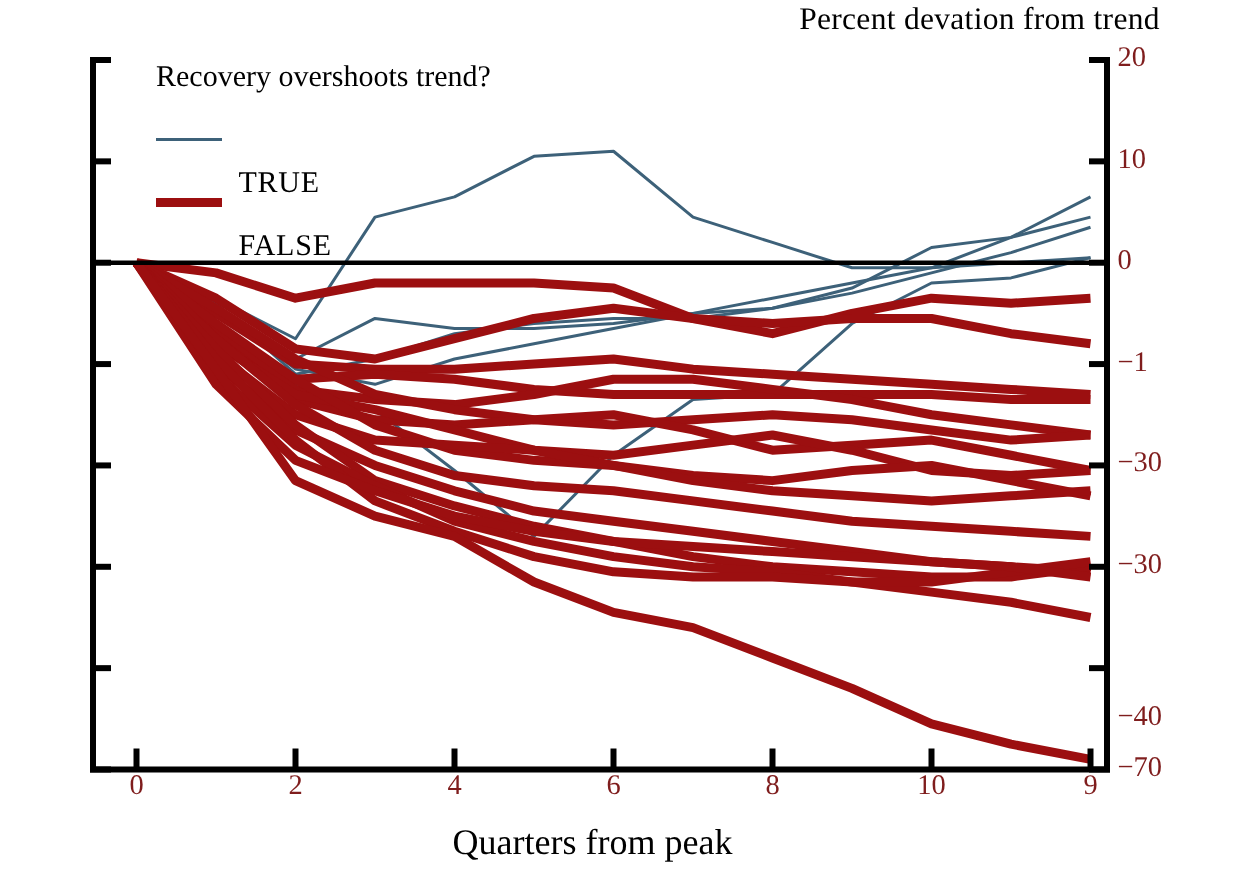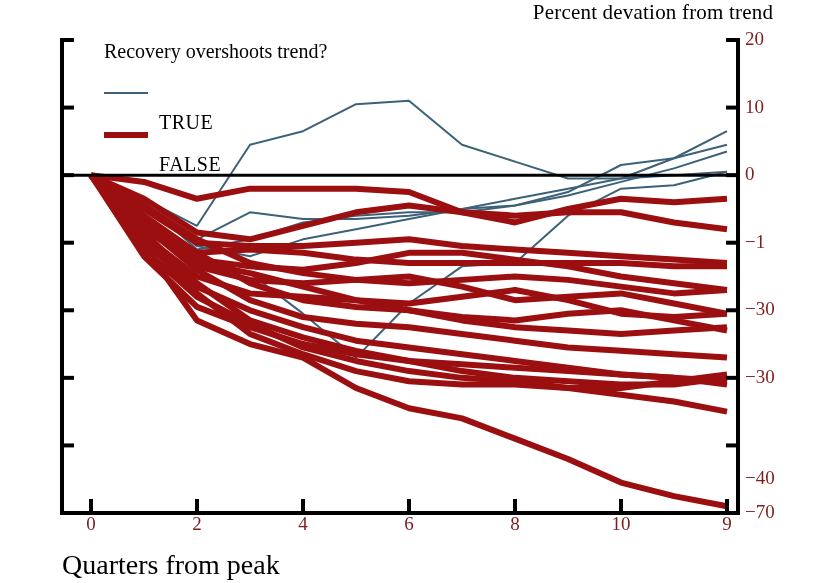--- a/index.html
+++ b/index.html
@@ -29,21 +29,22 @@
     text-align: center;
     font-size: 21px;
     letter-spacing: 0.2px;
     white-space: nowrap;
   }
   .xlabel {
     position: absolute;
     left: 62px;
     top: 549px;
     width: 666px;
-    font-size: 28px;
+    text-align: center;
+    font-size: 24px;
   }
   .axis-tick-label {
     position: absolute;
     font-size: 19px;
     color: #7f1d1d;
   }
   .ytick-label {
     left: 745px;
     text-align: left;
     width: 60px;

